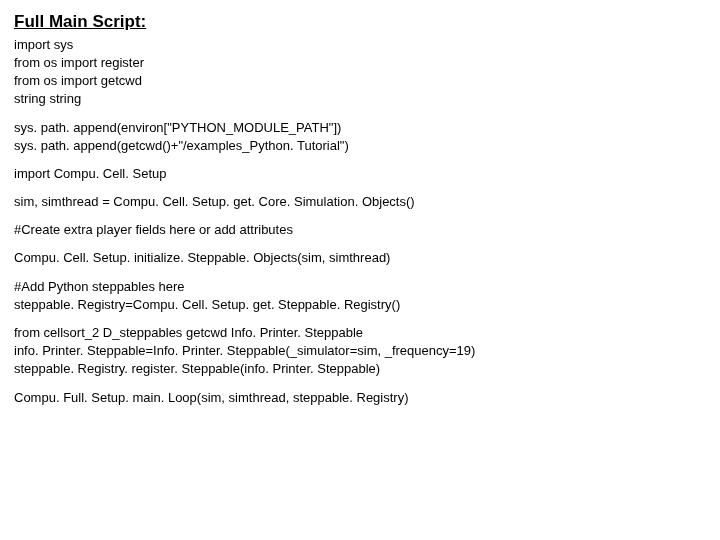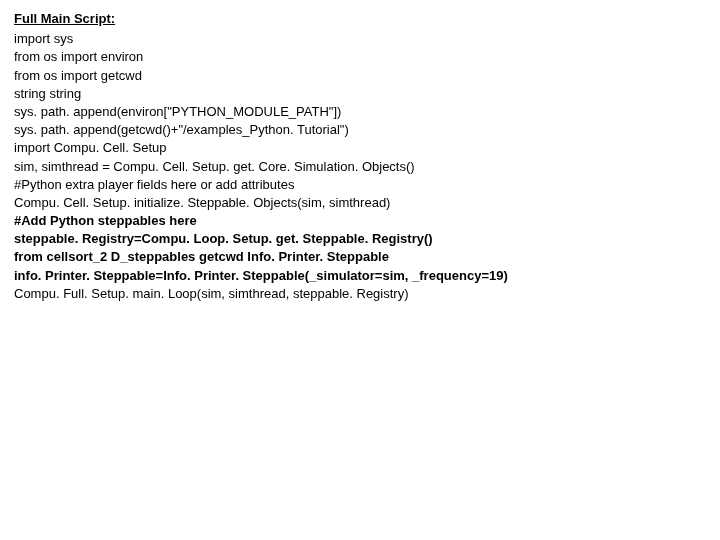--- a/index.html
+++ b/index.html
@@ -9,66 +9,68 @@
     padding: 10px 14px;
     margin: 0;
     color: #000;
     background: #fff;
     width: 720px;
     box-sizing: border-box;
   }
   .title {
     font-weight: bold;
     text-decoration: underline;
-    font-size: 13px;
+    font-size: 17px;
     margin-bottom: 2px;
   }
   .block {
+    margin-top: 10px;
   }
   .line { white-space: pre-wrap; }
-  .bold { font-weight: bold; }
+  .bold { font-weight: normal; }
 </style>
 </head>
 <body>
 
 <div class="title">Full Main Script:</div>
 
 <div>
   <div class="line">import sys</div>
-  <div class="line">from os import environ</div>
+  <div class="line">from os import register</div>
   <div class="line">from os import getcwd</div>
   <div class="line">string string</div>
 </div>
 
 <div class="block">
   <div class="line">sys. path. append(environ["PYTHON_MODULE_PATH"])</div>
   <div class="line">sys. path. append(getcwd()+"/examples_Python. Tutorial")</div>
 </div>
 
 <div class="block">
   <div class="line">import Compu. Cell. Setup</div>
 </div>
 
 <div class="block">
   <div class="line">sim, simthread = Compu. Cell. Setup. get. Core. Simulation. Objects()</div>
 </div>
 
 <div class="block">
-  <div class="line">#Python extra player fields here or add attributes</div>
+  <div class="line">#Create extra player fields here or add attributes</div>
 </div>
 
 <div class="block">
   <div class="line">Compu. Cell. Setup. initialize. Steppable. Objects(sim, simthread)</div>
 </div>
 
 <div class="block">
   <div class="line bold">#Add Python steppables here</div>
-  <div class="line bold">steppable. Registry=Compu. Loop. Setup. get. Steppable. Registry()</div>
+  <div class="line bold">steppable. Registry=Compu. Cell. Setup. get. Steppable. Registry()</div>
 </div>
 
 <div class="block">
   <div class="line bold">from cellsort_2 D_steppables getcwd Info. Printer. Steppable</div>
   <div class="line bold">info. Printer. Steppable=Info. Printer. Steppable(_simulator=sim, _frequency=19)</div>
+  <div class="line bold">steppable. Registry. register. Steppable(info. Printer. Steppable)</div>
 </div>
 
 <div class="block">
   <div class="line">Compu. Full. Setup. main. Loop(sim, simthread, steppable. Registry)</div>
 </div>
 
 </body></html>

